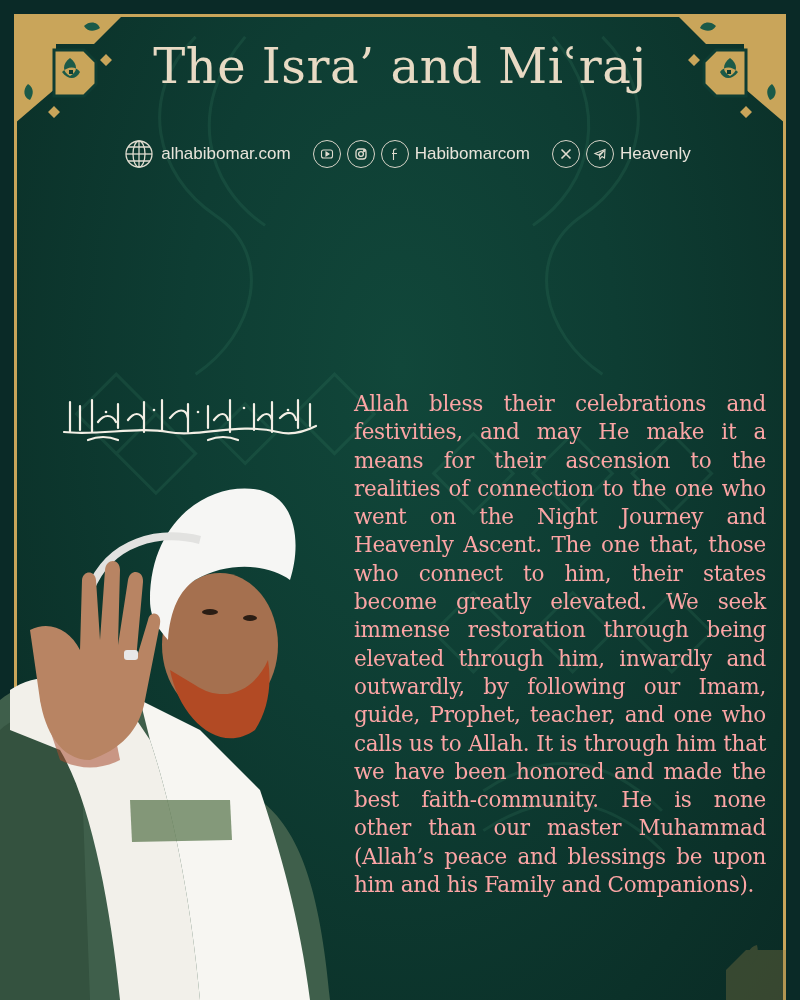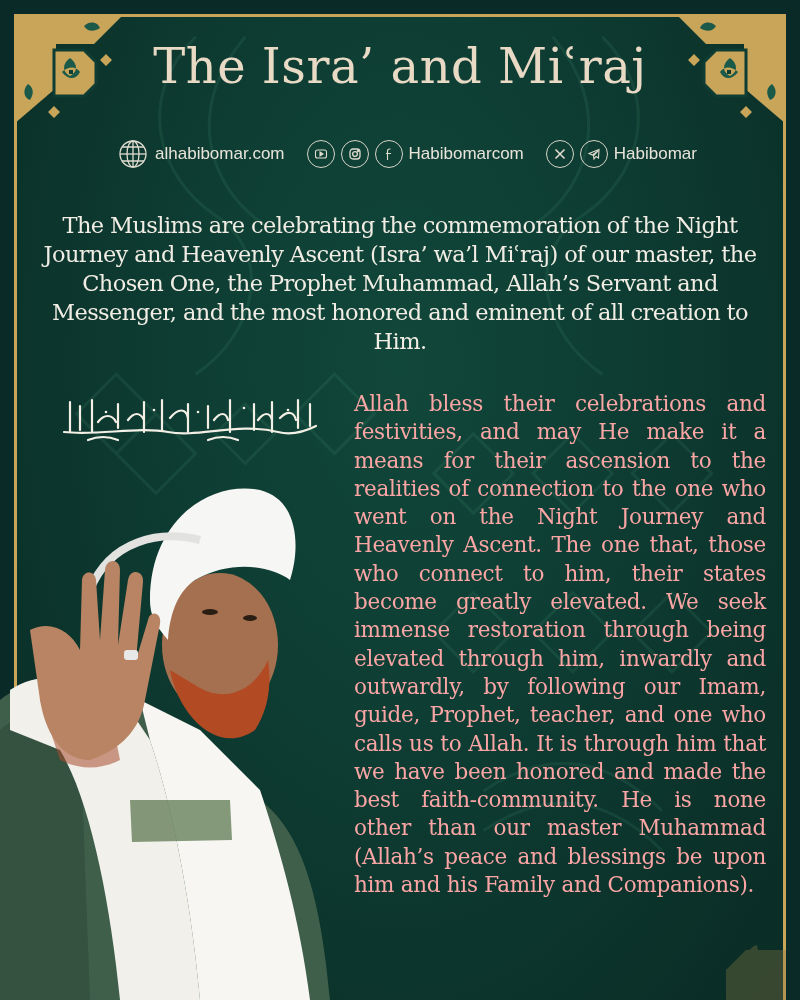--- a/index.html
+++ b/index.html
@@ -116,24 +116,23 @@
     <span class="ic">
       <svg viewBox="0 0 14 14" fill="none" stroke="#e0dccf" stroke-width="1.6">
           <path d="M2.5 2.5 L11.5 11.5 M11.5 2.5 L2.5 11.5"></path>
         </svg>
     </span>
     <span class="ic">
       <svg viewBox="0 0 14 14" fill="none" stroke="#e0dccf" stroke-width="1.1">
           <path d="M12 2.5 L2 6.5 L5.5 8 L11 4 L6.5 9 L7 12 L9 9.5 L11.5 11 Z"></path>
         </svg>
     </span>
-    <span>Habibomar</span>
+    <span>Heavenly</span>
   </div>
 
-  <div class="intro">The Muslims are celebrating the commemoration of the Night Journey and Heavenly Ascent (Isra’ wa’l Miʿraj) of our master, the Chosen One, the Prophet Muhammad, Allah’s Servant and Messenger, and the most honored and eminent of all creation to Him.</div>
 
   <svg class="calligraphy" viewBox="0 0 264 52">
     <g stroke="#f3efe5" stroke-width="2.2" fill="none" stroke-linecap="round">
       <path d="M6 40 C40 44 80 34 110 40 C140 46 180 30 220 40 C235 44 250 38 258 34"></path>
       <path d="M12 10 V40 M22 14 V38 M34 8 V40 M60 12 V36 M86 10 V40 M104 8 V38 M130 12 V40 M150 14 V36 M172 8 V40 M196 12 V38 M214 10 V40 M240 8 V36 M252 12 V34"></path>
       <path d="M40 30 c6 -8 14 -8 18 0 M70 28 c6 -8 12 -8 16 0 M112 26 c8 -10 16 -10 18 0 M156 28 c6 -8 12 -8 14 0 M200 28 c6 -8 12 -8 14 0 M222 26 c8 -8 14 -6 16 2"></path>
       <path d="M30 48 c10 -4 20 -4 30 0 M150 48 c10 -4 20 -4 30 0"></path>
     </g>
     <g fill="#f3efe5">
       <circle cx="48" cy="20" r="1.3"></circle>

